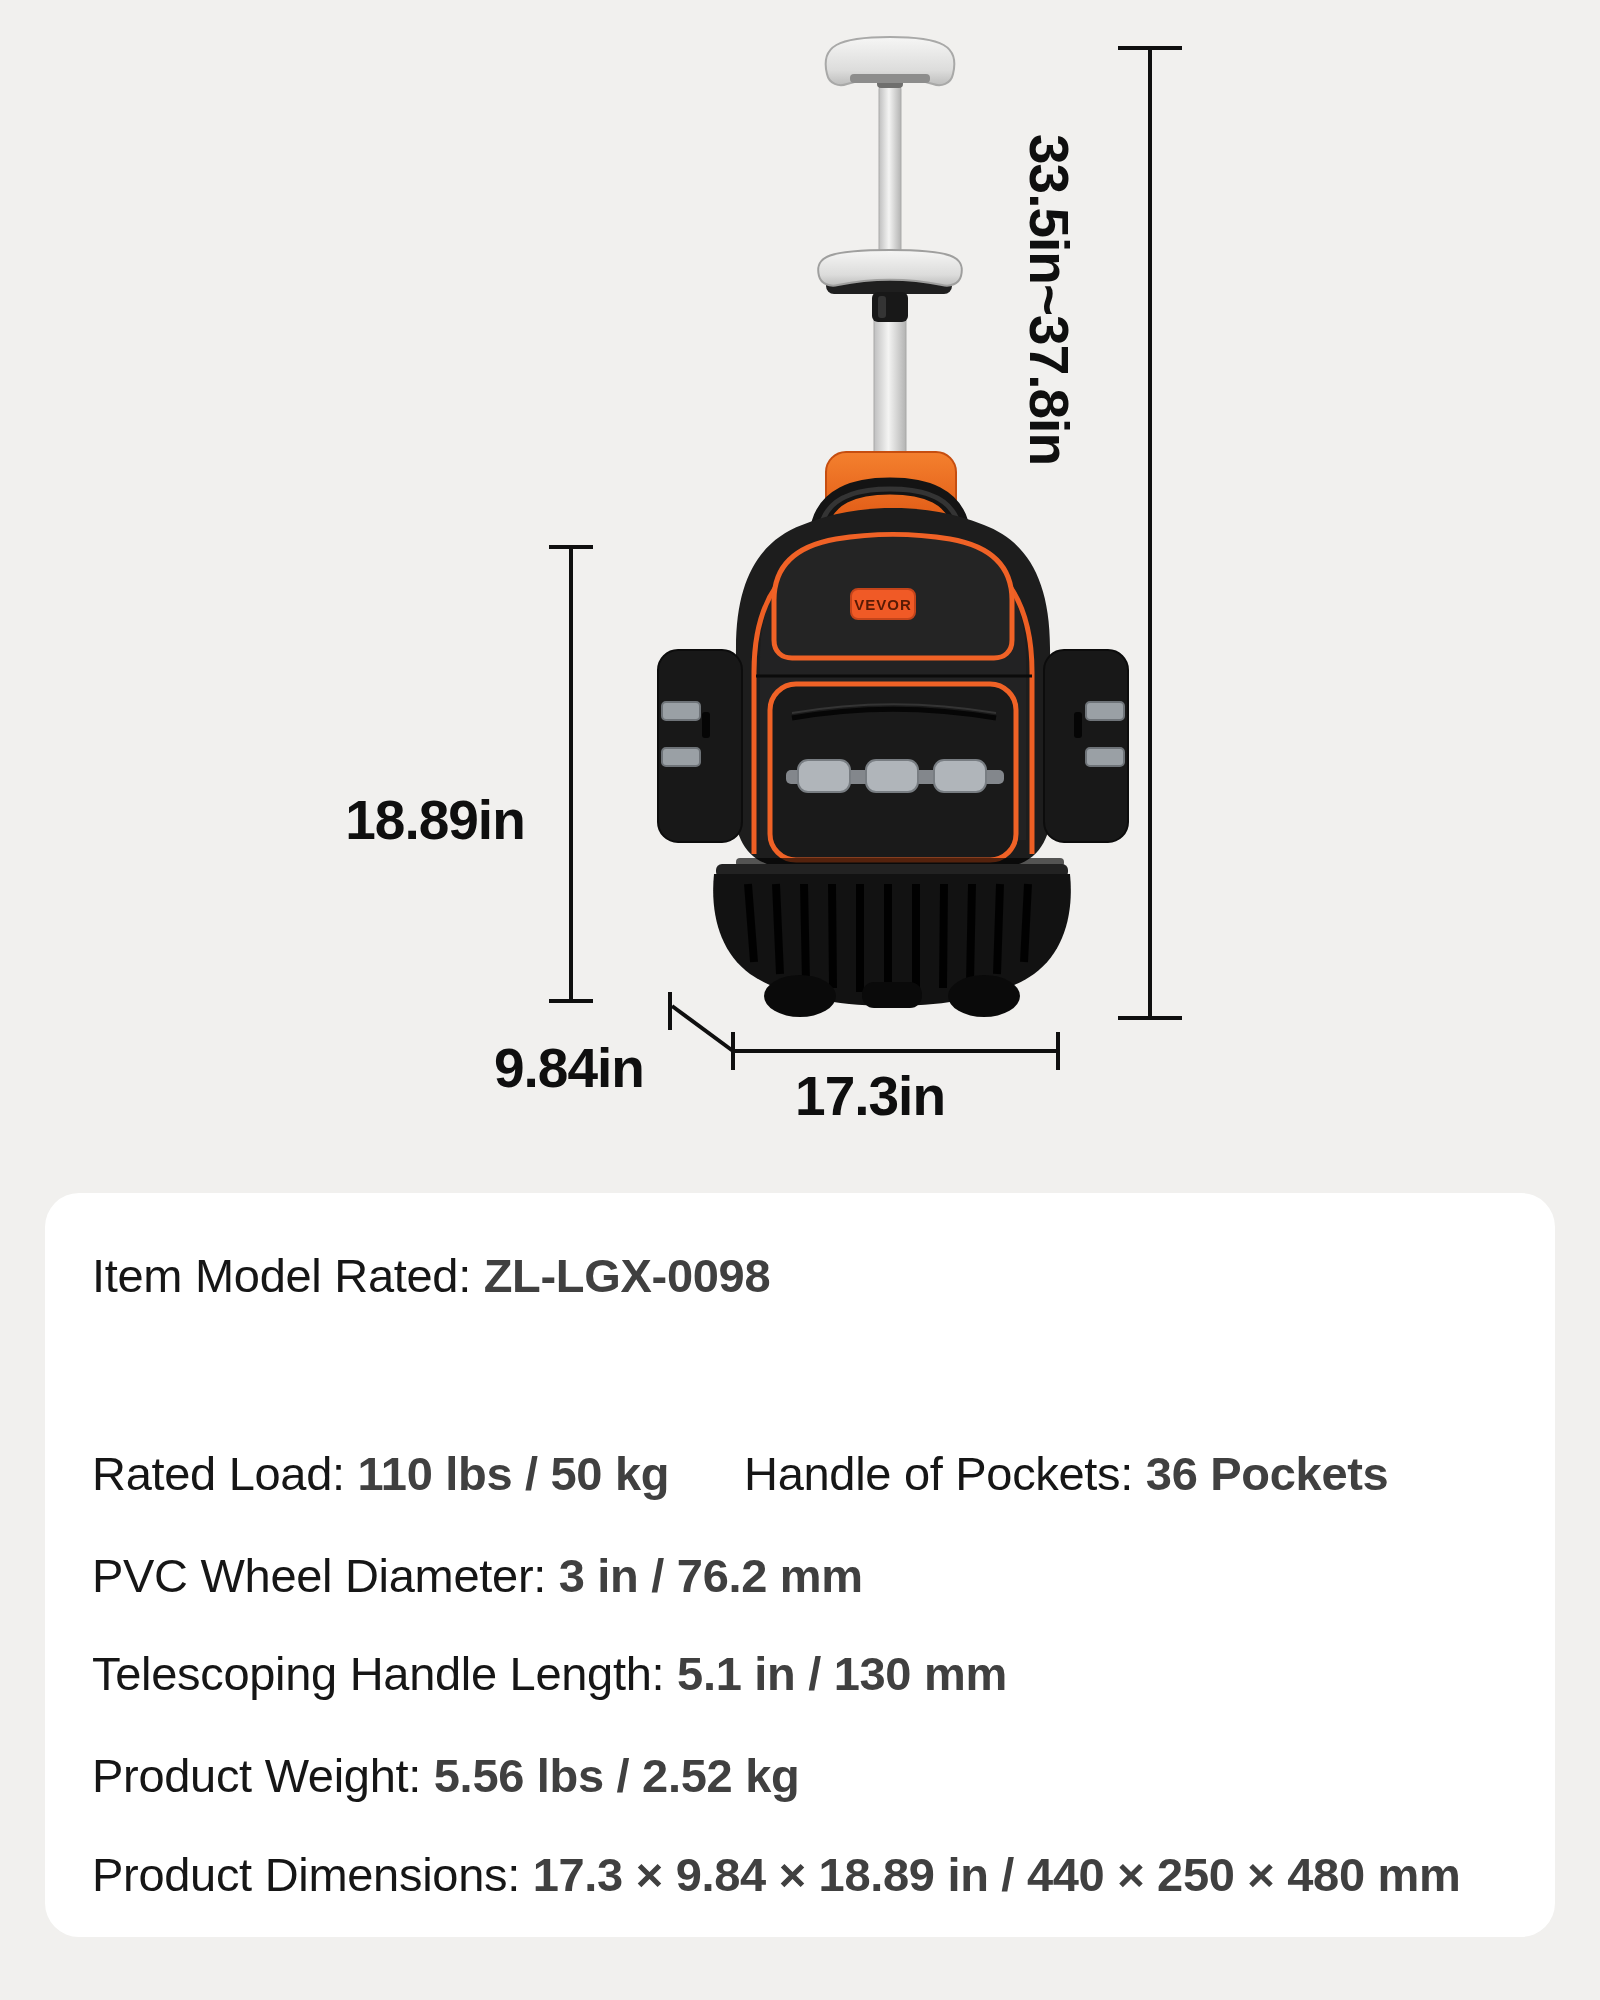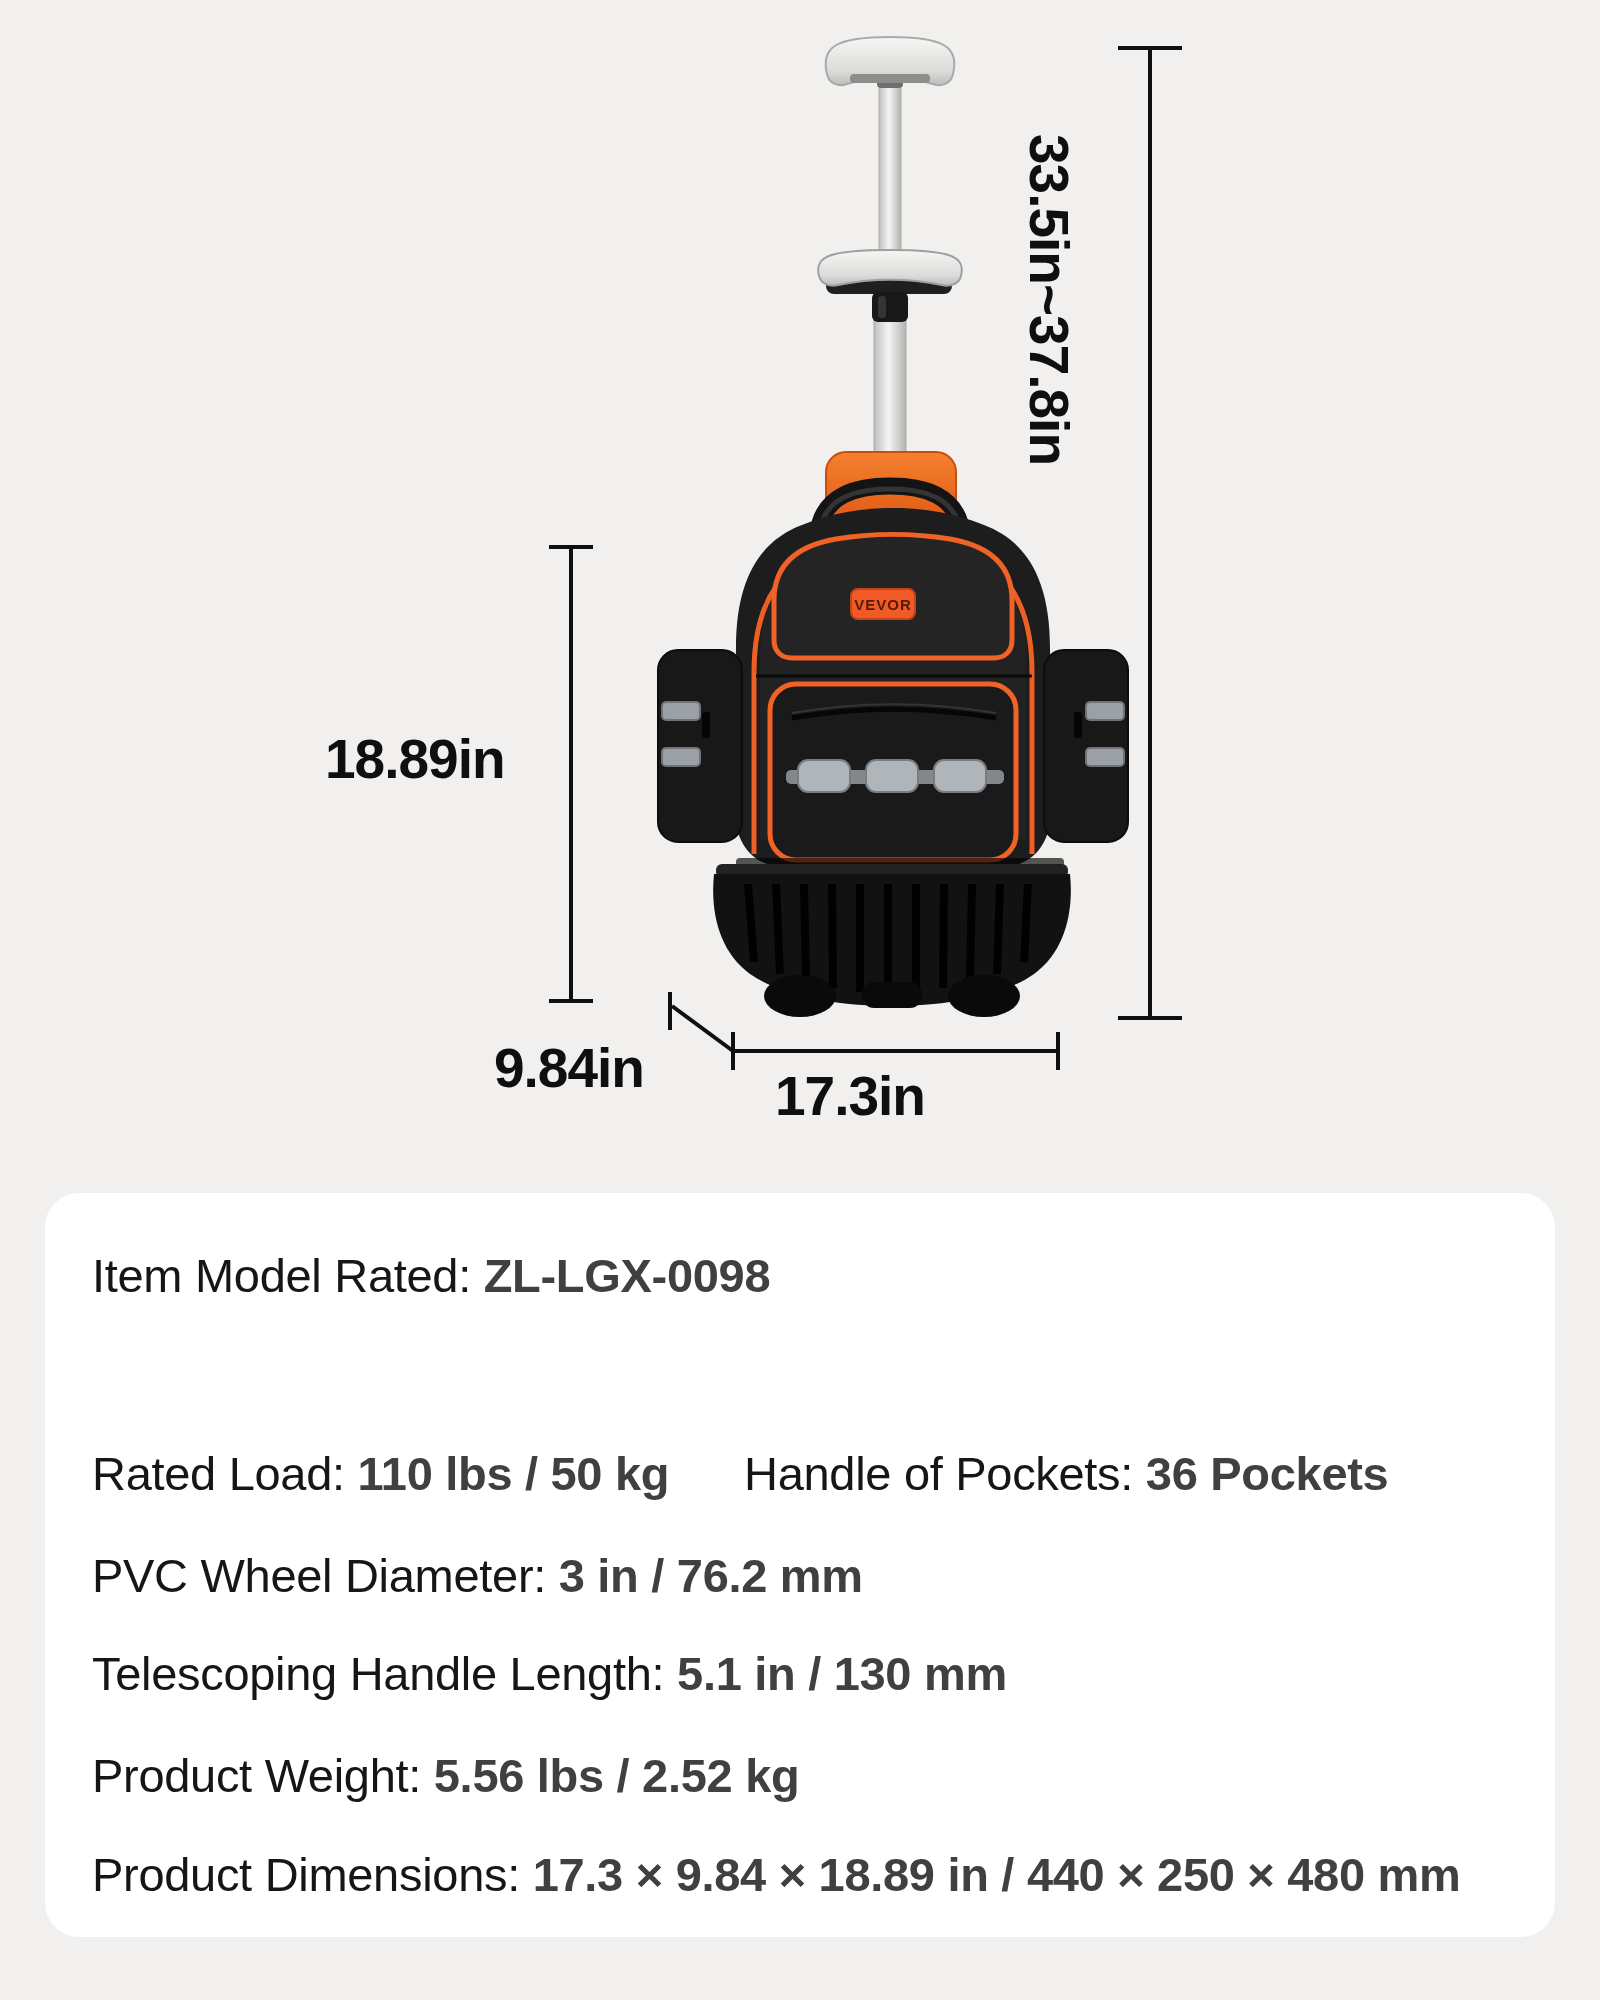--- a/index.html
+++ b/index.html
@@ -7,23 +7,23 @@
     width:1600px;height:2000px;position:relative;overflow:hidden;
     background:#F1F0EE;
     font-family:"Liberation Sans",sans-serif;
   }
   #product-svg{position:absolute;left:0;top:0}
   .dim-label{
     position:absolute;font-weight:700;color:#0f0f0f;
     font-size:55px;letter-spacing:-1px;line-height:1;white-space:nowrap;
   }
   #label-height{left:868px;top:272px;width:360px;text-align:center;transform:rotate(90deg);transform-origin:50% 50%}
-  #label-bag-height{left:325px;top:732px;width:220px;text-align:left}
+  #label-bag-height{left:325px;top:793px;width:220px;text-align:center}
   #label-depth{left:494px;top:1041px;width:170px;}
-  #label-width{left:775px;top:1069px;width:200px;text-align:left}
+  #label-width{left:745px;top:1069px;width:200px;text-align:right}
   .card{
     position:absolute;left:45px;top:1193px;width:1510px;height:744px;
     background:#FFFFFF;border-radius:34px;
   }
   .spec-row{
     position:absolute;left:47px;font-size:47px;letter-spacing:-0.3px;
     color:#161616;white-space:nowrap;line-height:1.1;font-weight:400;
   }
   .spec-value{color:#404040;font-weight:700}
   .spec-label2:not(:empty){margin-left:62px}

